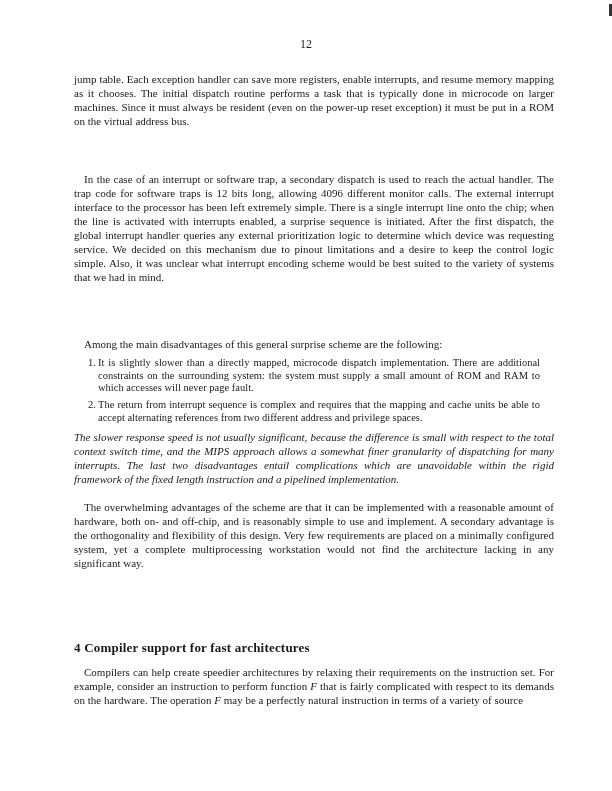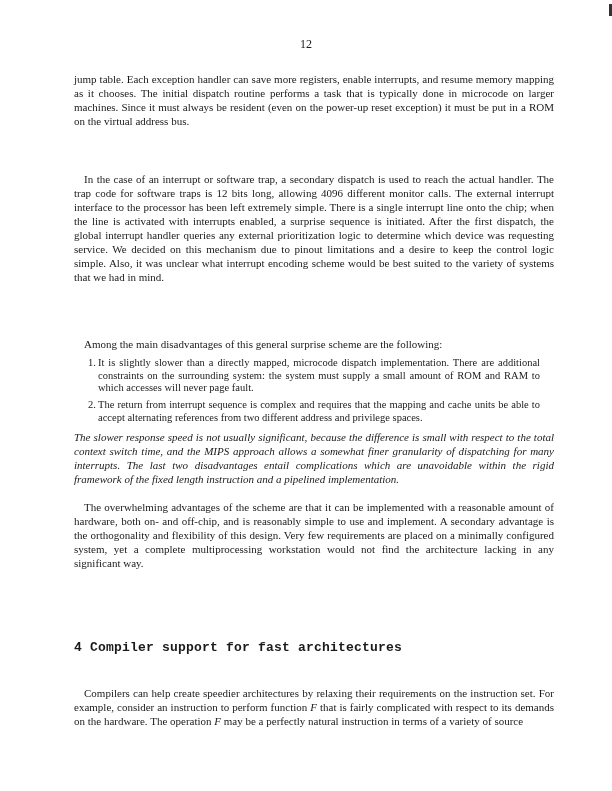--- a/index.html
+++ b/index.html
@@ -6,21 +6,21 @@
   body { width: 612px; height: 791px; position: relative; overflow: hidden;
          font-family: "Liberation Serif", "DejaVu Serif", serif; color: #1a1a1a; }
   .edge-mark { position: absolute; left: 609px; top: 4px; width: 3px; height: 12px; background: #333; }
   .page-number { position: absolute; top: 37px; left: 0; width: 612px; text-align: center; font-size: 12px; }
   .block { position: absolute; left: 74px; width: 480px; font-size: 11px; line-height: 14px; text-align: justify; }
   .block p { margin: 0; }
   .indent { text-indent: 10px; }
   .list { position: absolute; left: 88px; width: 452px; font-size: 10.5px; line-height: 12.5px; text-align: justify; }
   .list-item { position: relative; padding-left: 10px; }
   .list-item .num { position: absolute; left: 0; top: 0; }
-  .heading { position: absolute; left: 74px; top: 640px; font-family: Liberation Mono, monospace;
+  .heading { position: absolute; left: 74px; top: 640px; font-family: Liberation Serif, serif;
              font-size: 13px; font-weight: bold; letter-spacing: 0.2px; }
   em { font-style: italic; }
 </style>
 </head>
 <body>
 
 <div class="edge-mark"></div>
 
 <div class="page-number">12</div>
 
@@ -53,15 +53,15 @@
 <div class="block" style="top:430px;font-style:italic;">
   <p>The slower response speed is not usually significant, because the difference is small with respect to the total context switch time, and the MIPS approach allows a somewhat finer granularity of dispatching for many interrupts.  The last two disadvantages entail complications which are unavoidable within the rigid framework of the fixed length instruction and a pipelined implementation.</p>
 </div>
 
 <div class="block" style="top:500px;">
   <p class="indent">The overwhelming advantages of the scheme are that it can be implemented with a reasonable amount of hardware, both on- and off-chip, and is reasonably simple to use and implement. A secondary advantage is the orthogonality and flexibility of this design. Very few requirements are placed on a minimally configured system, yet a complete multiprocessing workstation would not find the architecture lacking in any significant way.</p>
 </div>
 
 <div class="heading">4 Compiler support for fast architectures</div>
 
-<div class="block" style="top:665px;margin-top:21px;">
+<div class="block" style="top:665px;">
   <p class="indent"><span>Compilers can help create speedier architectures by relaxing their requirements on the instruction set. For example, consider an instruction to perform function </span><em>F</em><span> that is fairly complicated with respect to its demands on the hardware. The operation </span><em>F</em><span> may be a perfectly natural instruction in terms of a variety of source</span></p>
 </div>
 
 </body></html>

